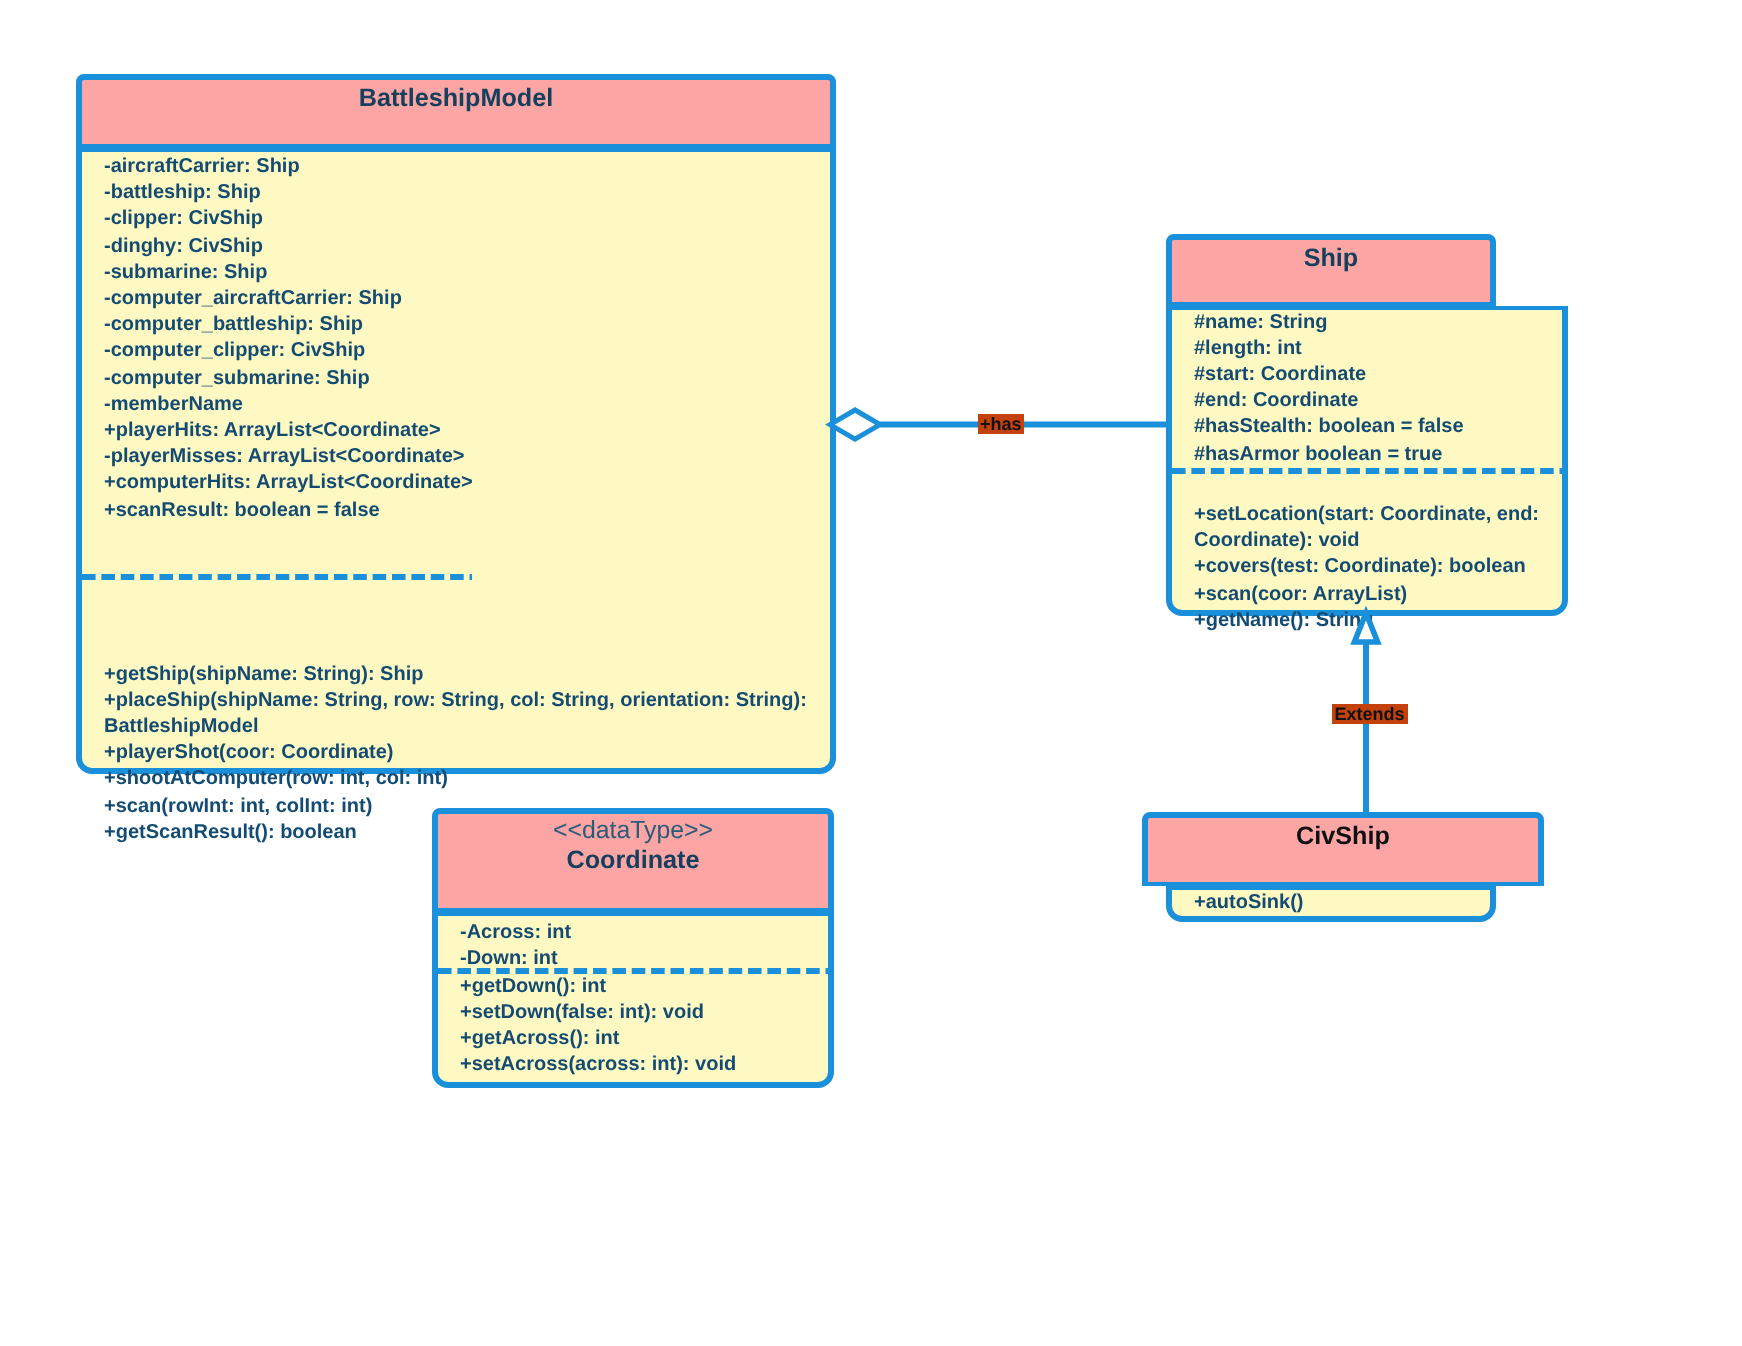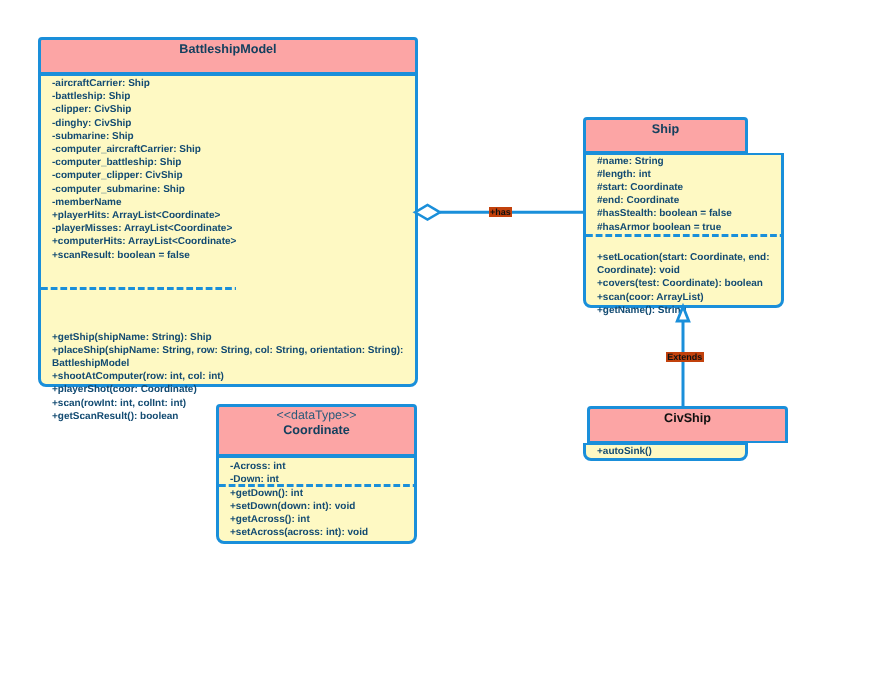--- a/index.html
+++ b/index.html
@@ -53,22 +53,22 @@
     <div class="member">-memberName</div>
     <div class="member">+playerHits: ArrayList&lt;Coordinate&gt;</div>
     <div class="member">-playerMisses: ArrayList&lt;Coordinate&gt;</div>
     <div class="member">+computerHits: ArrayList&lt;Coordinate&gt;</div>
     <div class="member">+scanResult: boolean = false</div>
     </div>
     <div class="dashsep" style="left:0px;width:195px;top:211.3px;"></div>
     <div class="sec wrapsec" style="top:214px;margin-top:41px;">
     <div class="member">+getShip(shipName: String): Ship</div>
     <div class="member">+placeShip(shipName: String, row: String, col: String, orientation: String): BattleshipModel</div>
+    <div class="member">+playerShot(coor: Coordinate)</div>
     <div class="member">+shootAtComputer(row: int, col: int)</div>
-    <div class="member">+playerShot(coor: Coordinate)</div>
     <div class="member">+scan(rowInt: int, colInt: int)</div>
     <div class="member">+getScanResult(): boolean</div>
     </div>
   </div>
 
   <div class="uml-head" style="left:583px;top:117px;width:165px;height:36px;">
     <div class="cls-title">Ship</div>
   </div>
   <div class="uml-body" style="left:583px;top:153px;width:201px;height:155px;">
     <div class="sec" style="top:-0.5px;">
@@ -93,27 +93,27 @@
     <div class="cls-title">Coordinate</div>
   </div>
   <div class="uml-body" style="left:216px;top:455.5px;width:201px;height:88px;">
     <div class="sec" style="top:2px;">
     <div class="member">-Across: int</div>
     <div class="member">-Down: int</div>
     </div>
     <div class="dashsep" style="left:0px;right:0px;top:26.5px;"></div>
     <div class="sec" style="top:29px;">
     <div class="member">+getDown(): int</div>
-    <div class="member">+setDown(down: int): void</div>
+    <div class="member">+setDown(false: int): void</div>
     <div class="member">+getAcross(): int</div>
     <div class="member">+setAcross(across: int): void</div>
     </div>
   </div>
 
-  <div class="uml-head" style="left:587px;top:406px;width:201px;height:37px;">
+  <div class="uml-head" style="left:571px;top:406px;width:201px;height:37px;">
     <div class="cls-title dark">CivShip</div>
   </div>
   <div class="uml-body" style="left:583px;top:443px;width:165px;height:18px;">
     <div class="sec" style="top:-0.5px;">
     <div class="member">+autoSink()</div>
     </div>
   </div>
 
   <svg id="links" viewBox="0 0 871 673">
 

